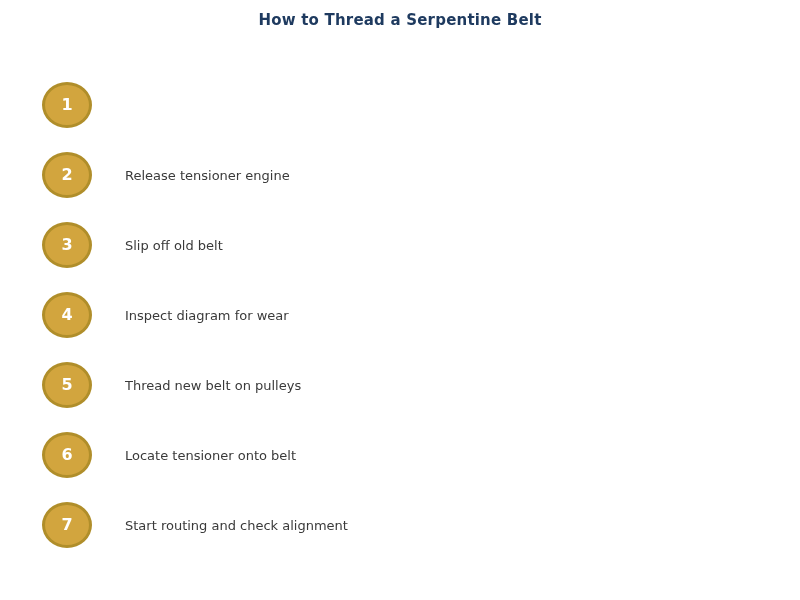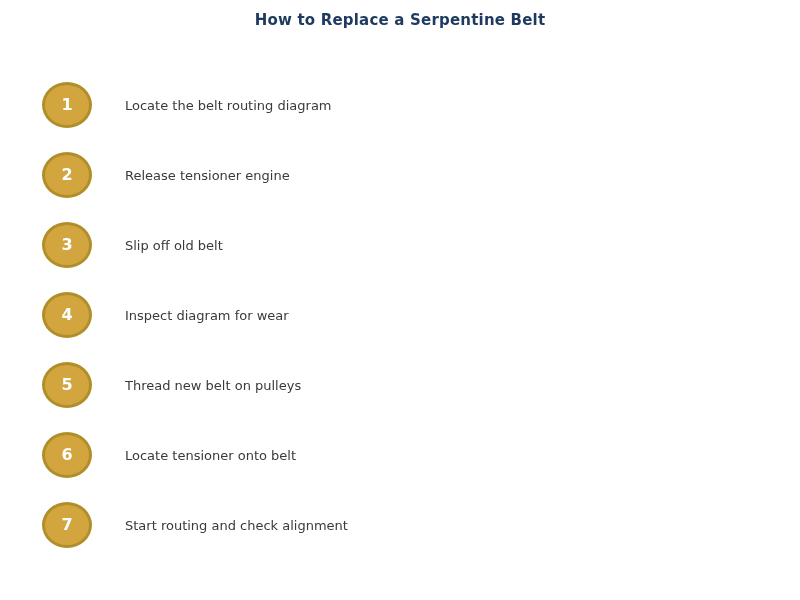--- a/index.html
+++ b/index.html
@@ -59,29 +59,28 @@
   .step-label {
     margin-left: 33px;
     font-size: 13px;
     color: var(--step-text, #3a3a3a);
   }
 </style>
 </head>
 <body>
 
 <div class="page">
-  <div class="title">How to Replace a Serpentine Belt</div>
+  <div class="title">How to Thread a Serpentine Belt</div>
 
   <div class="steps">
 
     <div class="step-row">
       <div class="step-circle">
         <span class="step-number">1</span>
       </div>
-      <span class="step-label">Locate the belt routing diagram</span>
     </div>
 
     <div class="step-row">
       <div class="step-circle">
         <span class="step-number">2</span>
       </div>
       <span class="step-label">Release tensioner engine</span>
     </div>
 
     <div class="step-row">

